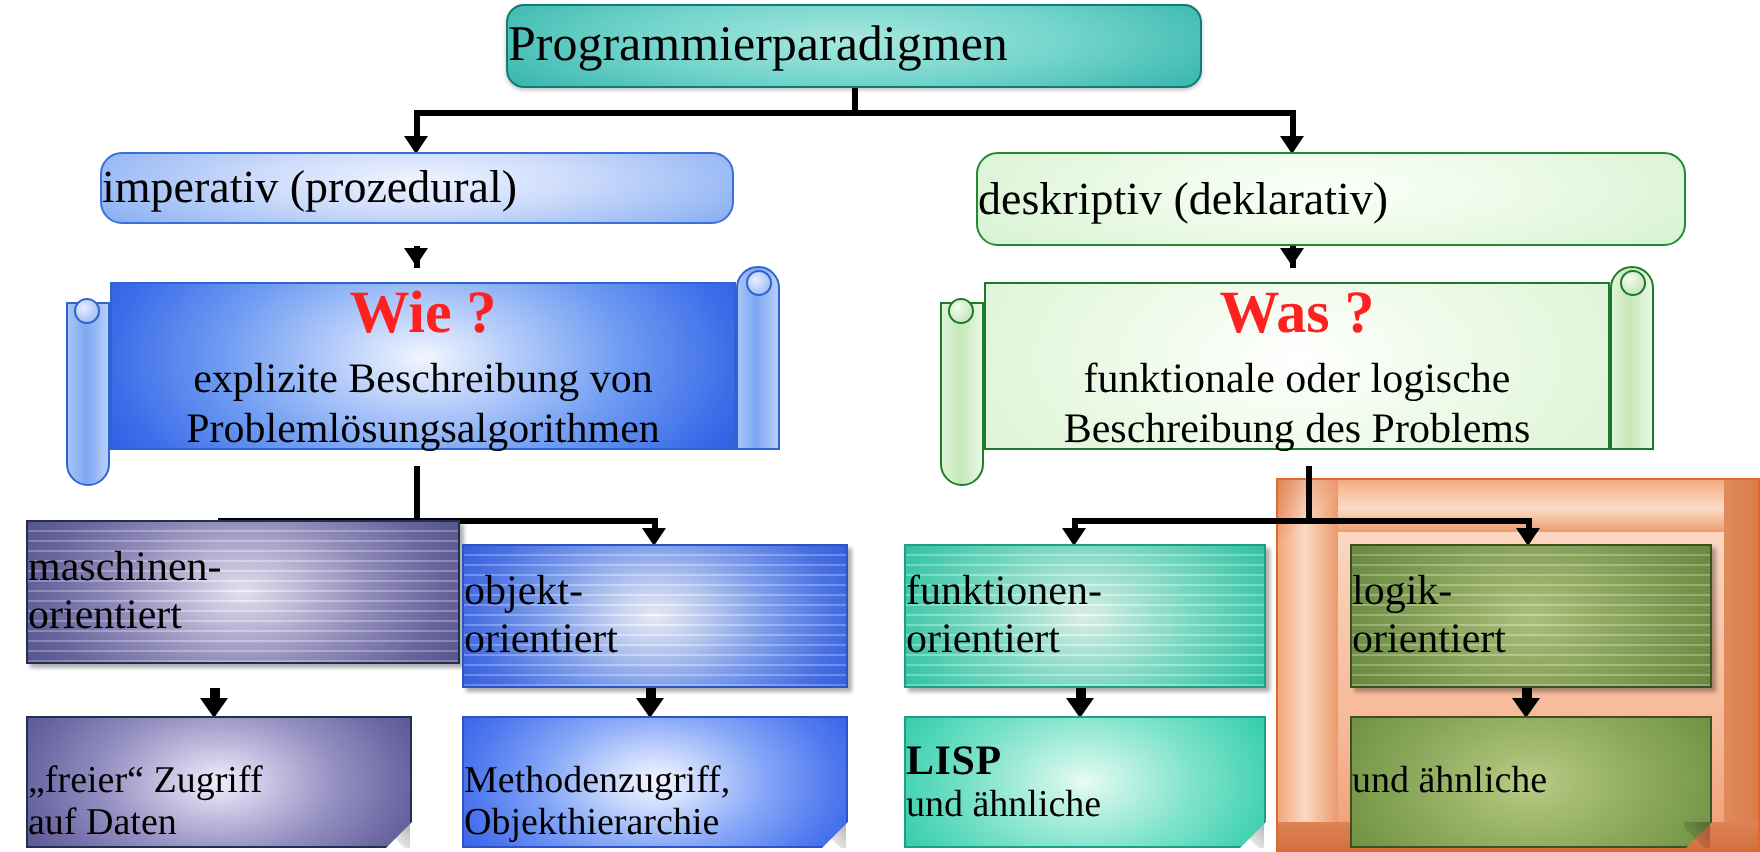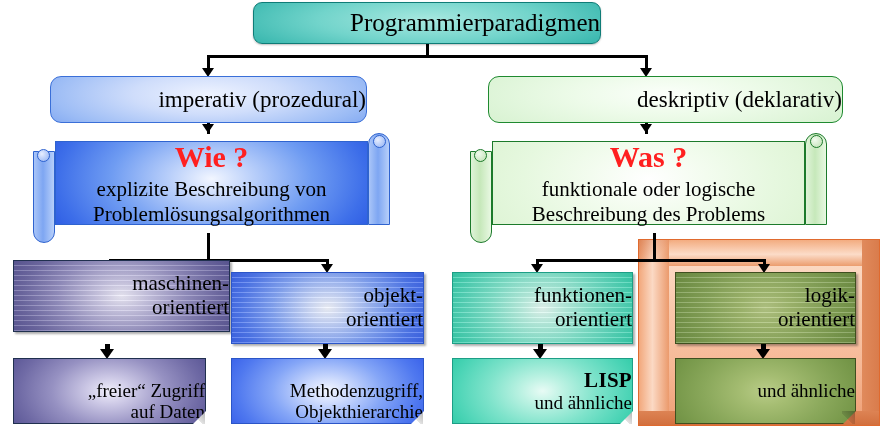--- a/index.html
+++ b/index.html
@@ -12,41 +12,41 @@
     position:relative;
     width:880px;height:426px;
     background:#ffffff;
     overflow:hidden;
   }
   .node{
     position:absolute;
     box-sizing:border-box;
     display:flex;
     flex-direction:column;
-    align-items:flex-end;
+    align-items:flex-start;
     justify-content:center;
     text-align:center;
     line-height:1.12;
     color:#000;
   }
 
   
   #n-root{
     left:253px;top:2px;width:348px;height:42px;
     border:1.5px solid #0f7c77;
     border-radius:9px;
     background:
       radial-gradient(ellipse 75% 130% at 50% 42%, #a8e8e0 0%, #72d4cb 42%, #36b6ad 80%, #15968f 100%);
     font-size:25px;
     box-shadow:0 1px 2px rgba(0,0,0,.25);
   }
 
   
   #n-imperativ{
-    left:50px;top:76px;width:317px;height:47px;
+    left:50px;top:76px;width:317px;height:36px;
     border:1.6px solid #3a6fd8;
     border-radius:11px;
     background:
       radial-gradient(ellipse 80% 150% at 50% 38%, #eef3ff 0%, #cfddfb 30%, #9cbcf5 62%, #6f9bef 88%, #5a8ae8 100%);
     font-size:23px;
   }
   #n-deskriptiv{
     left:488px;top:76px;width:355px;height:47px;
     border:1.6px solid #1f8a30;
     border-radius:11px;

